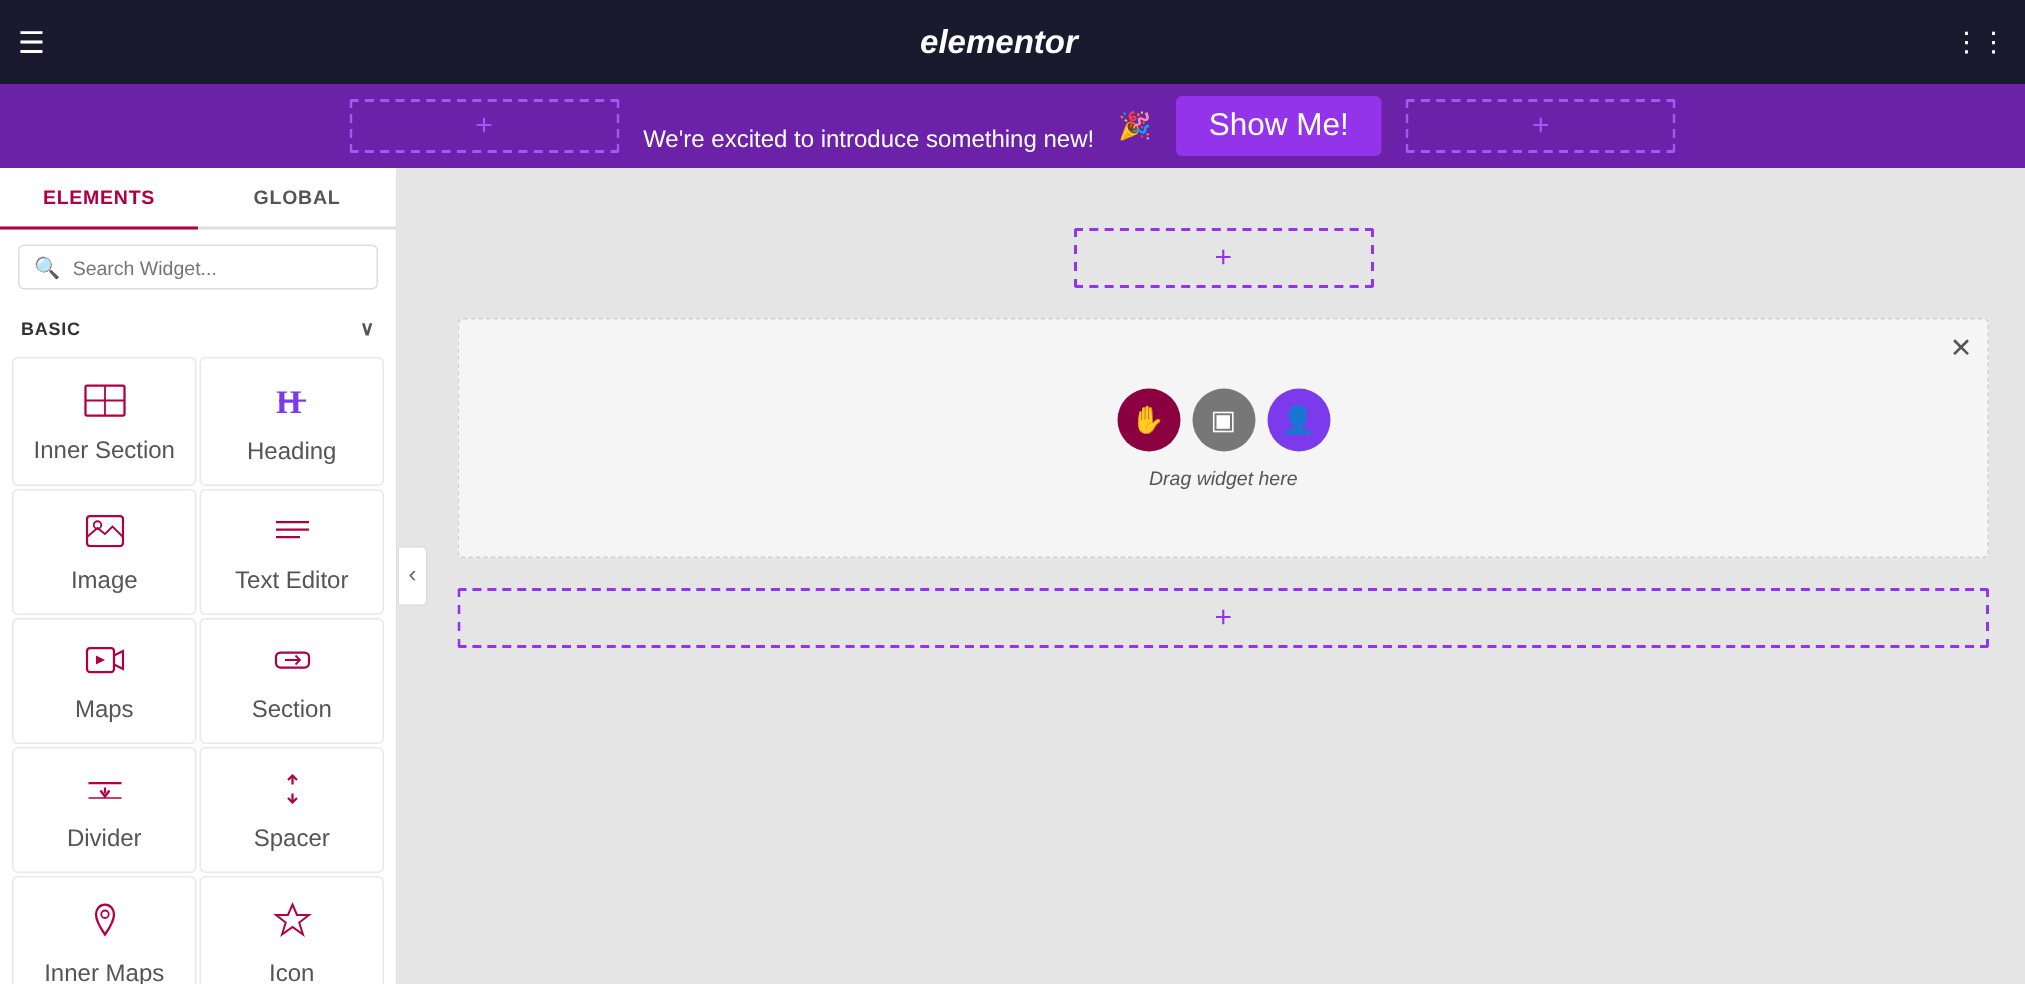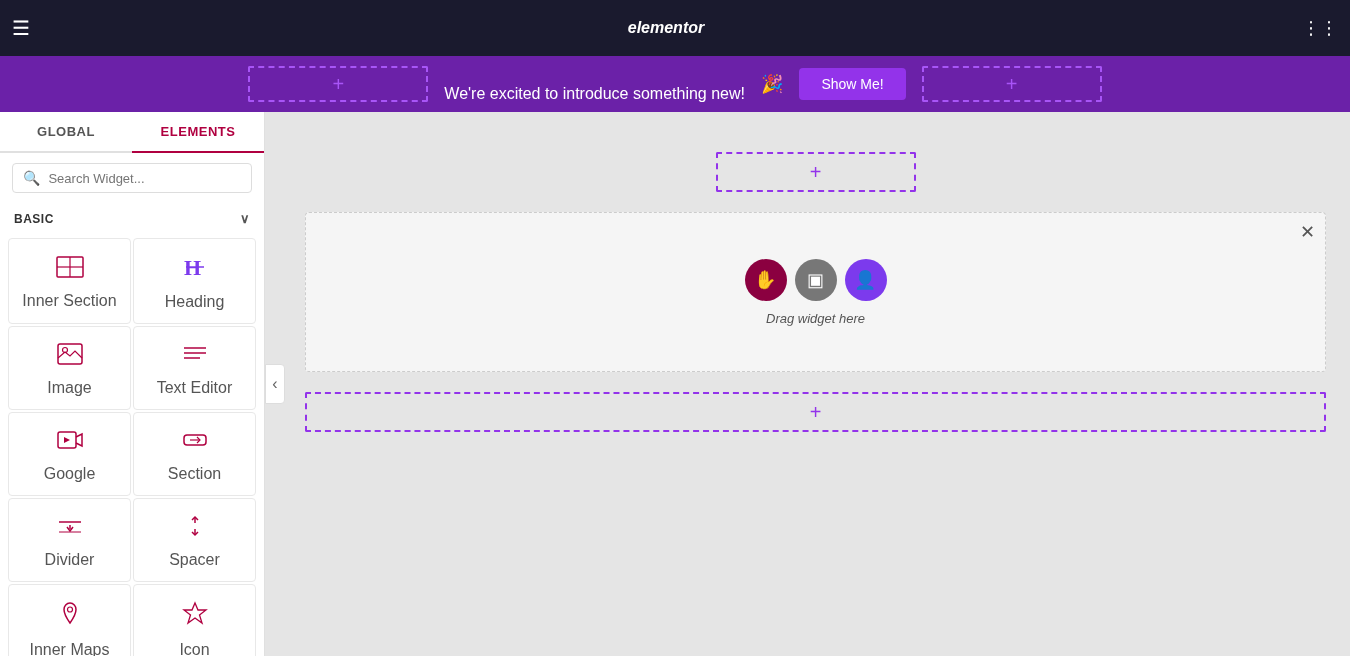--- a/index.html
+++ b/index.html
@@ -20,21 +20,21 @@
     }
     .notif-bar-left-btn, .notif-bar-right-btn {
       border: 2px dashed #a855f7; background: transparent;
       color: transparent; width: 180px; height: 36px; cursor: pointer;
       border-radius: 2px;
     }
     .notif-bar-text { color: #fff; font-size: 16px; margin-top: 20px; }
     .notif-bar-emoji { font-size: 18px; }
     .notif-show-btn {
       background: #9333ea; color: #fff; border: none;
-      padding: 8px 22px; border-radius: 4px; font-size: 14px;
+      padding: 8px 22px; border-radius: 4px; font-size: 21px;
       cursor: pointer; font-weight: 500;
     }
 
     
     .main-layout { display: flex; height: calc(656px - 56px - 56px); }
 
     
     .left-panel {
       width: 265px; background: #fff; display: flex; flex-direction: column;
       border-right: 1px solid #e0e0e0; flex-shrink: 0;
@@ -134,21 +134,21 @@
       display: flex; flex-direction: column;
     }
   </style>
 </head>
 <body>
 
 <div style="position: relative; width: 1350px; height: 656px; overflow: hidden;">
 
   <div class="top-bar" style="position: relative; z-index: 20;">
     <span style="font-size:20px; cursor:pointer;">☰</span>
-    <span class="top-bar-logo" style="font-size:16px; font-style:italic; font-weight:bold; color:#fff;">elementor</span>
+    <span class="top-bar-logo" style="font-size:22px; font-style:italic; font-weight:bold; color:#fff;">elementor</span>
     <span style="font-size:18px; cursor:pointer; color:#fff;">⋮⋮</span>
   </div>
 
   <div class="notif-bar">
     <button class="notif-bar-left-btn">
       <span style="color:#a855f7; font-size:20px;">+</span>
     </button>
     <span class="notif-bar-text">We're excited to introduce something new!</span>
     <span class="notif-bar-emoji">🎉</span>
     <button class="notif-show-btn">Show Me!</button>
@@ -156,22 +156,22 @@
       <span style="color:#a855f7; font-size:20px;">+</span>
     </button>
   </div>
 
   <div class="main-layout" style="height: calc(656px - 56px - 56px); position: relative;">
 
     <div class="left-panel-container">
       <div class="left-panel">
 
         <div class="panel-tabs">
+          <div class="panel-tab active">ELEMENTS</div>
           <div class="panel-tab inactive">GLOBAL</div>
-          <div class="panel-tab active">ELEMENTS</div>
         </div>
 
         <div class="search-bar">
           <span class="search-icon">🔍</span>
           <input type="text" placeholder="Search Widget..." style="">
         </div>
 
         <div class="section-header">
           <span>BASIC</span>
           <span class="chevron">∨</span>
@@ -223,21 +223,21 @@
           </div>
 
           <div class="widget-item">
             <span class="widget-icon">
               <svg width="26" height="22" viewBox="0 0 26 22" fill="none">
                 <rect x="1" y="3" width="18" height="16" rx="2" stroke="#b00040" stroke-width="1.5" fill="none"></rect>
                 <polyline points="19,8 25,5 25,17 19,14" stroke="#b00040" stroke-width="1.5" fill="none"></polyline>
                 <polygon points="7,8 7,14 13,11" fill="#b00040"></polygon>
               </svg>
             </span>
-            <span class="widget-label">Google</span>
+            <span class="widget-label">Maps</span>
           </div>
 
           <div class="widget-item">
             <span class="widget-icon">
               <svg width="26" height="22" viewBox="0 0 26 22" fill="none">
                 <rect x="2" y="6" width="22" height="10" rx="3" stroke="#b00040" stroke-width="1.5" fill="none"></rect>
                 <line x1="8" y1="11" x2="18" y2="11" stroke="#b00040" stroke-width="1.2"></line>
                 <polyline points="15,8 18,11 15,14" stroke="#b00040" stroke-width="1.2" fill="none"></polyline>
               </svg>
             </span>

